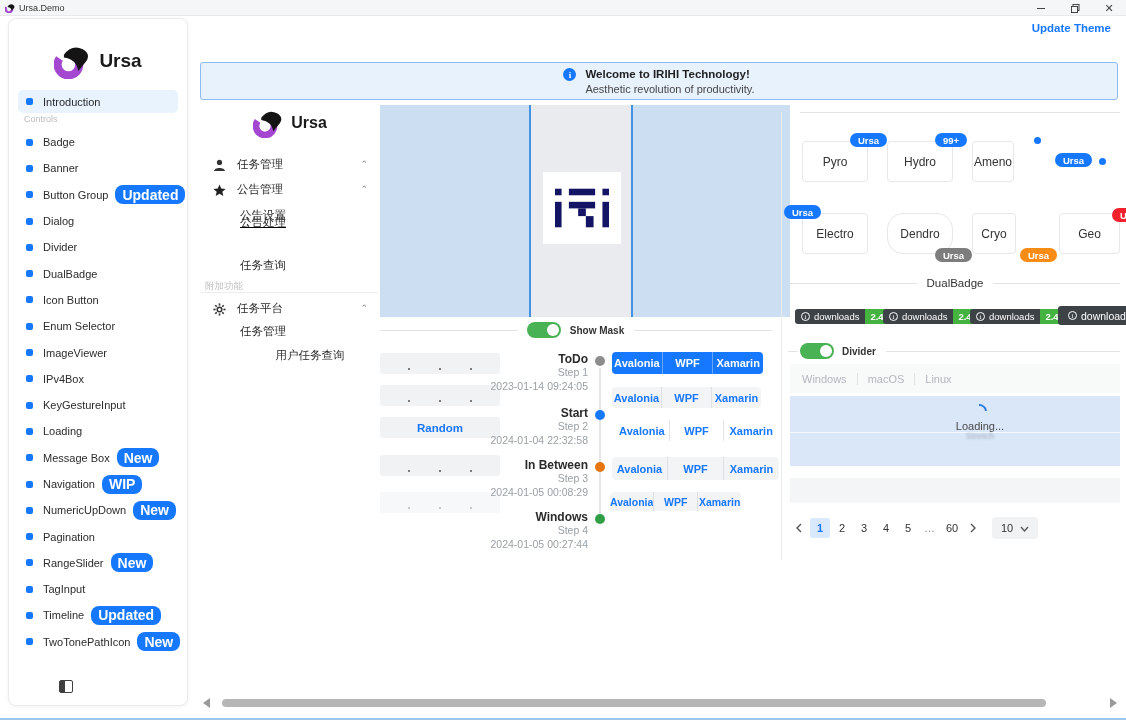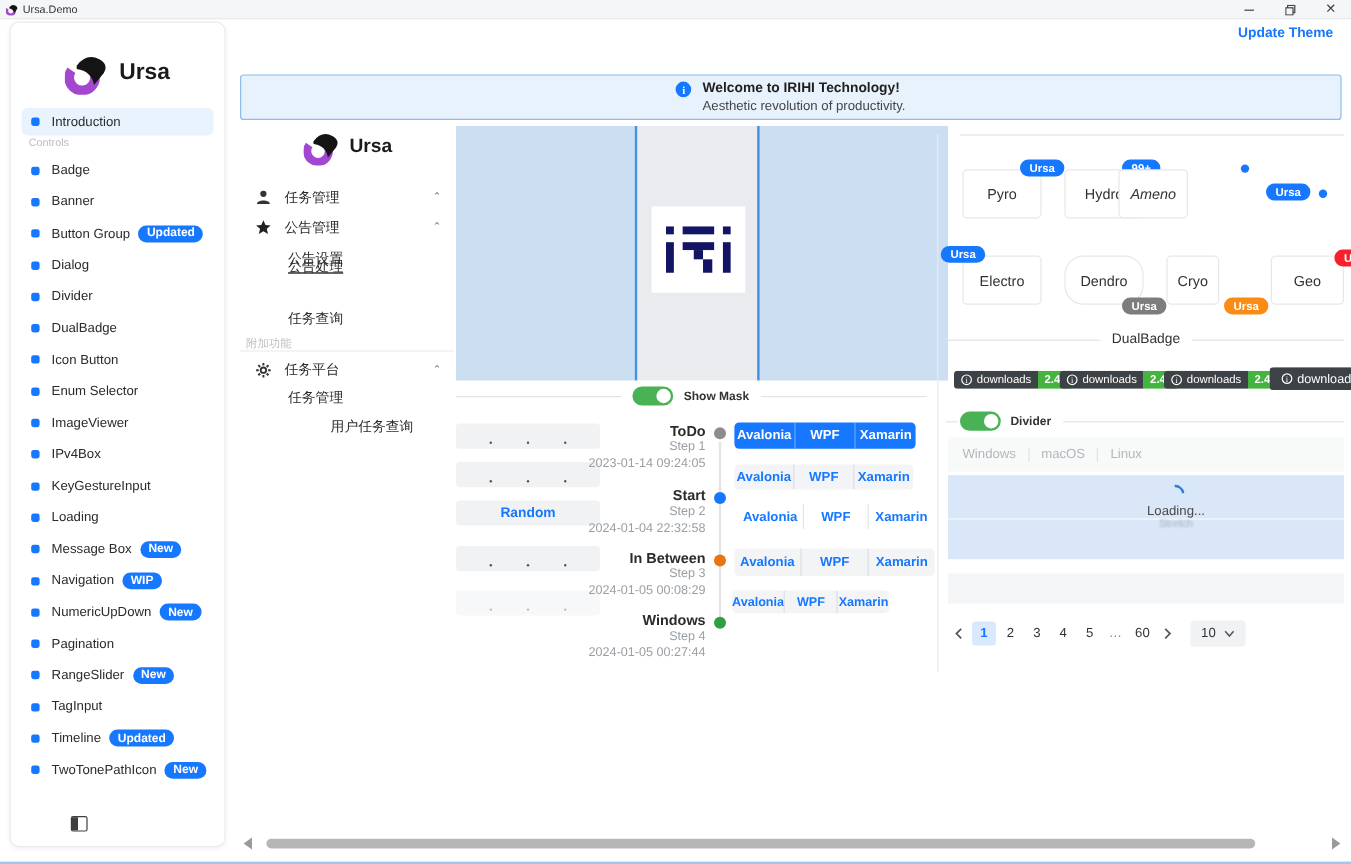--- a/index.html
+++ b/index.html
@@ -22,21 +22,21 @@
   .sidebar { position:absolute; left:8px; top:18px; width:180px; height:688px; background:#fff; border:1px solid #ececec; border-radius:8px; box-shadow:0 1px 4px rgba(0,0,0,.05); }
   .sb-logo { position:absolute; left:0; top:24px; width:178px; display:flex; align-items:center; justify-content:center; gap:9px; }
   .sb-logo svg { width:36px; height:36px; }
   .sb-logo-text { font-size:19px; font-weight:bold; color:#1a1a1a; }
   .sb-intro { position:absolute; left:9px; top:71px; width:160px; height:23px; background:#e8f3fe; border-radius:5px; display:flex; align-items:center; }
   .sb-bullet { width:7px; height:7px; background:#1677ff; border-radius:2px; margin:0 10px 0 8px; flex:none; }
   .sb-item-label { font-size:11px; color:#2b2b2b; }
   .sb-section { position:absolute; left:15px; top:95px; font-size:9px; color:#bcbcbc; }
   .sb-items { position:absolute; left:9px; top:110px; width:168px; }
   .sb-item { height:26.3px; display:flex; align-items:center; border-radius:5px; }
-  .pill { margin-left:7px; background:#1677ff; color:#fff; font-size:10px; font-weight:bold; padding:1.5px 7px; border-radius:8px; white-space:nowrap; }
+  .pill { margin-left:7px; background:#1677ff; color:#fff; font-size:14px; font-weight:bold; padding:1.5px 7px; border-radius:8px; white-space:nowrap; }
   .sb-collapse { position:absolute; left:50px; bottom:12px; width:14px; height:13px; border:1.6px solid #3f3f3f; border-radius:2px; }
   .sb-collapse::before { content:""; position:absolute; left:0; top:0; width:5px; height:100%; background:#3f3f3f; }
 
   
   .banner { position:absolute; left:200px; top:62px; width:918px; height:38px; background:#e8f2fd; border:1px solid #8cbbf0; border-radius:3px; display:flex; align-items:center; justify-content:center; gap:9px; }
   .info-ico { width:13px; height:13px; border-radius:50%; background:#1677ff; color:#fff; font-size:9px; font-weight:bold; display:flex; align-items:center; justify-content:center; font-family:"Liberation Serif", serif; margin-top:-13px; }
   .banner-title { font-size:11.5px; font-weight:bold; color:#1f1f1f; line-height:15px; }
   .banner-sub { font-size:11px; color:#454545; line-height:14px; }
 
   
@@ -438,21 +438,21 @@
       </div>
     </div>
 
   <div class="rp-border"></div>
   <div class="rp-hr"></div>
   <div id="badge-cards">
       <div class="badge-card" style="left: 802px; top: 141px; width: 66px;">Pyro</div>
       <span class="corner-pill" style="left: 850px; top: 133px; background: rgb(22, 119, 255);">Ursa</span>
       <div class="badge-card" style="left: 887px; top: 141px; width: 66px;">Hydro</div>
       <span class="corner-pill" style="left: 935px; top: 133px; background: rgb(22, 119, 255);">99+</span>
-      <div class="badge-card" style="left: 932px; top: 141px; width: 58px; font-style: italic;">Ameno</div>
+      <div class="badge-card" style="left: 972px; top: 141px; width: 42px;">Ameno</div>
       <div class="dot-badge" style="left: 1034px; top: 137px; background: rgb(22, 119, 255);"></div>
       <span class="corner-pill" style="left: 1055px; top: 153px; background: rgb(22, 119, 255);">Ursa</span>
       <div class="dot-badge" style="left: 1099px; top: 158px; background: rgb(22, 119, 255);"></div>
       <div class="badge-card" style="left: 802px; top: 213px; width: 66px;">Electro</div>
       <span class="corner-pill" style="left: 784px; top: 205px; background: rgb(22, 119, 255);">Ursa</span>
       <div class="badge-card" style="left: 887px; top: 213px; width: 66px; border-radius: 16px;">Dendro</div>
       <span class="corner-pill" style="left: 935px; top: 248px; background: rgb(125, 125, 125);">Ursa</span>
       <div class="badge-card" style="left: 972px; top: 213px; width: 44px;">Cryo</div>
       <span class="corner-pill" style="left: 1020px; top: 248px; background: rgb(250, 140, 22);">Ursa</span>
       <div class="badge-card" style="left: 1059px; top: 213px; width: 61px;">Geo</div>

